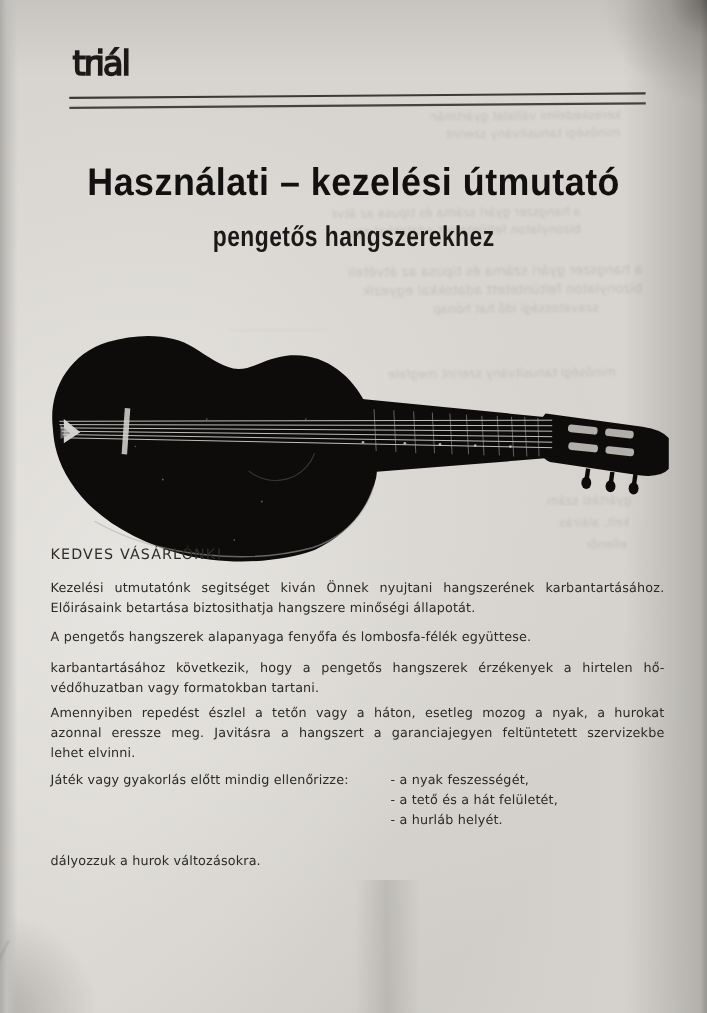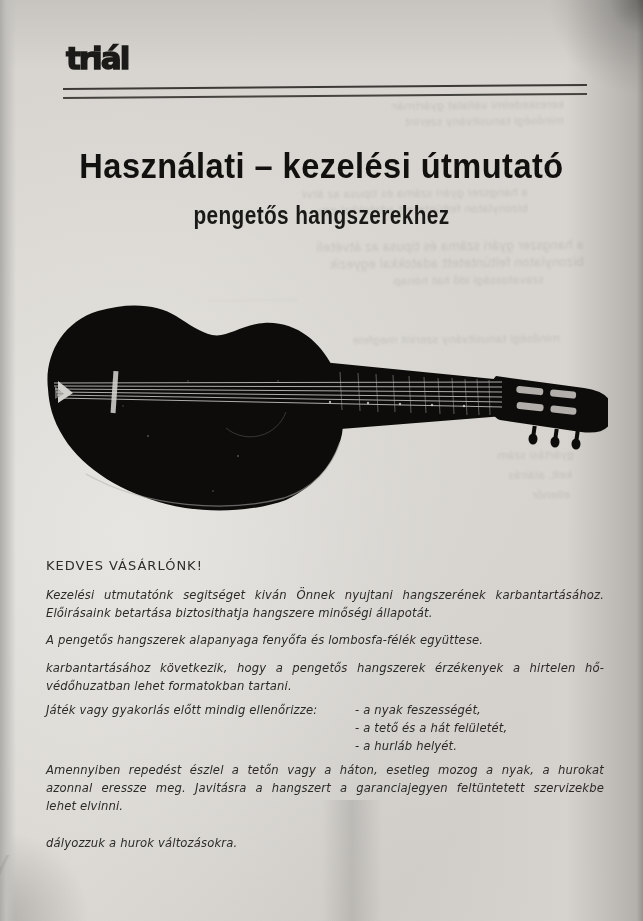--- a/index.html
+++ b/index.html
@@ -15,45 +15,45 @@
       radial-gradient(ellipse at 20% 58%, #e7e5e1 0%, rgba(231,229,225,0) 60%),
       radial-gradient(ellipse at 55% 85%, rgba(172,170,166,.25) 0%, rgba(172,170,166,0) 55%),
       #d8d5d0;
   }
   .streak{position:absolute;left:322px;top:800px;width:60px;height:121px;pointer-events:none;
     background:linear-gradient(to right, rgba(0,0,0,0), rgba(110,108,104,.22) 50%, rgba(0,0,0,0));}
   .crease{position:absolute;left:-10px;top:855px;width:120px;height:70px;pointer-events:none;
     background:linear-gradient(115deg, rgba(255,255,255,.35) 0 2px, rgba(0,0,0,0) 2px 14px, rgba(120,118,114,.18) 15px 17px, rgba(0,0,0,0) 18px);}
 
   
-  .logo{position:absolute;left:66px;top:40px;font-weight:bold;font-size:31px;color:#1b1a18;
+  .logo{position:absolute;left:66px;top:40px;font-weight:normal;font-size:31px;color:#1b1a18;
     letter-spacing:-2px;-webkit-text-stroke:1.4px #1b1a18;}
   .rule{position:absolute;left:63px;top:86px;width:524px;height:7px;
     border-top:2px solid #3c3a37;border-bottom:2px solid #45433f;transform:rotate(-0.45deg);}
 
   
   .title{position:absolute;left:0;top:146px;width:643px;text-align:center;
     font-family:"Liberation Sans",sans-serif;font-weight:bold;font-size:35px;color:#121110;
     transform:scaleX(.93);letter-spacing:.5px;}
   .subtitle{position:absolute;left:0;top:200px;width:643px;text-align:center;
     font-family:"Liberation Sans",sans-serif;font-weight:bold;font-size:26px;color:#1a1917;
     transform:scaleX(.80);letter-spacing:.5px;}
 
   
   .bleed{position:absolute;color:#56544f;filter:blur(.9px);opacity:.16;
     transform:scaleX(-1) rotate(.6deg);font-size:11px;line-height:15px;white-space:nowrap;overflow:hidden;}
 
   
   .guitar{position:absolute;left:28px;top:286px;}
 
   
-  .textblock{position:absolute;left:46px;top:558px;width:558px;color:#2c2a27;
+  .textblock{position:absolute;left:46px;top:497px;width:558px;color:#2c2a27;
     font-size:11.6px;letter-spacing:.15px;}
   .greeting{font-size:13px;letter-spacing:1px;color:#2f2d2a;margin:0 0 13px 0;}
-  .para{margin:0;font-style:italic;}
+  .para{margin:0;}
   .line{height:18.2px;line-height:18.2px;white-space:nowrap;}
   .line.j{white-space:normal;text-align:justify;text-align-last:justify;}
   .mt9{margin-top:9px;} .mt6{margin-top:6px;} .mt5{margin-top:5px;} .mt19{margin-top:19px;}
   .chk-row{display:flex;height:18.2px;line-height:18.2px;}
   .chk-intro{width:309px;flex:0 0 309px;}
   .chk-ind{margin-left:309px;}
 </style>
 </head>
 <body>
 
@@ -172,36 +172,36 @@
       <div class="line j">Kezelési utmutatónk segitséget kiván Önnek nyujtani hangszerének karbantartásához.</div>
       <div class="line">Előirásaink betartása biztosithatja hangszere minőségi állapotát.</div>
     </div>
 
     <div class="para mt9">
       <div class="line">A pengetős hangszerek alapanyaga fenyőfa és lombosfa-félék együttese.</div>
     </div>
 
     <div class="para mt9">
       <div class="line j">karbantartásához következik, hogy a pengetős hangszerek érzékenyek a hirtelen hő-</div>
-      <div class="line">védőhuzatban lehet formatokban tartani.</div>
+      <div class="line">védőhuzatban vagy formatokban tartani.</div>
+    </div>
+
+    <div class="para mt5">
+      <div class="line j">Amennyiben repedést észlel a tetőn vagy a háton, esetleg mozog a nyak, a hurokat</div>
+      <div class="line j">azonnal eressze meg. Javitásra a hangszert a garanciajegyen feltüntetett szervizekbe</div>
+      <div class="line">lehet elvinni.</div>
     </div>
 
     <div class="para mt6">
       <div class="chk-row">
         <span class="chk-intro">Játék vagy gyakorlás előtt mindig ellenőrizze:</span>
         <span>- a nyak feszességét,</span>
       </div>
       <div class="line chk-ind">- a tető és a hát felületét,</div>
       <div class="line chk-ind">- a hurláb helyét.</div>
     </div>
 
-    <div class="para mt5">
-      <div class="line j">Amennyiben repedést észlel a tetőn vagy a háton, esetleg mozog a nyak, a hurokat</div>
-      <div class="line j">azonnal eressze meg. Javitásra a hangszert a garanciajegyen feltüntetett szervizekbe</div>
-      <div class="line">lehet elvinni.</div>
-    </div>
-
     <div class="para mt19">
       <div class="line">dályozzuk a hurok változásokra.</div>
     </div>
   </div>
 
 </div>
 
 </body></html>

